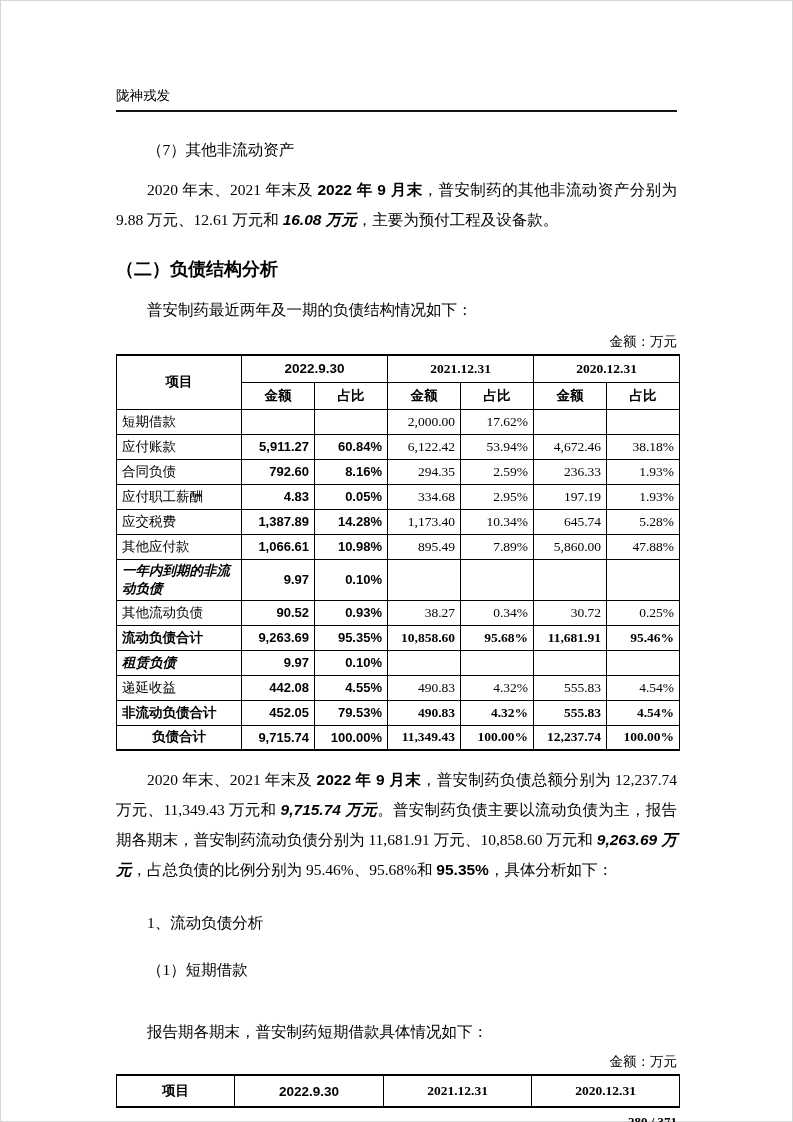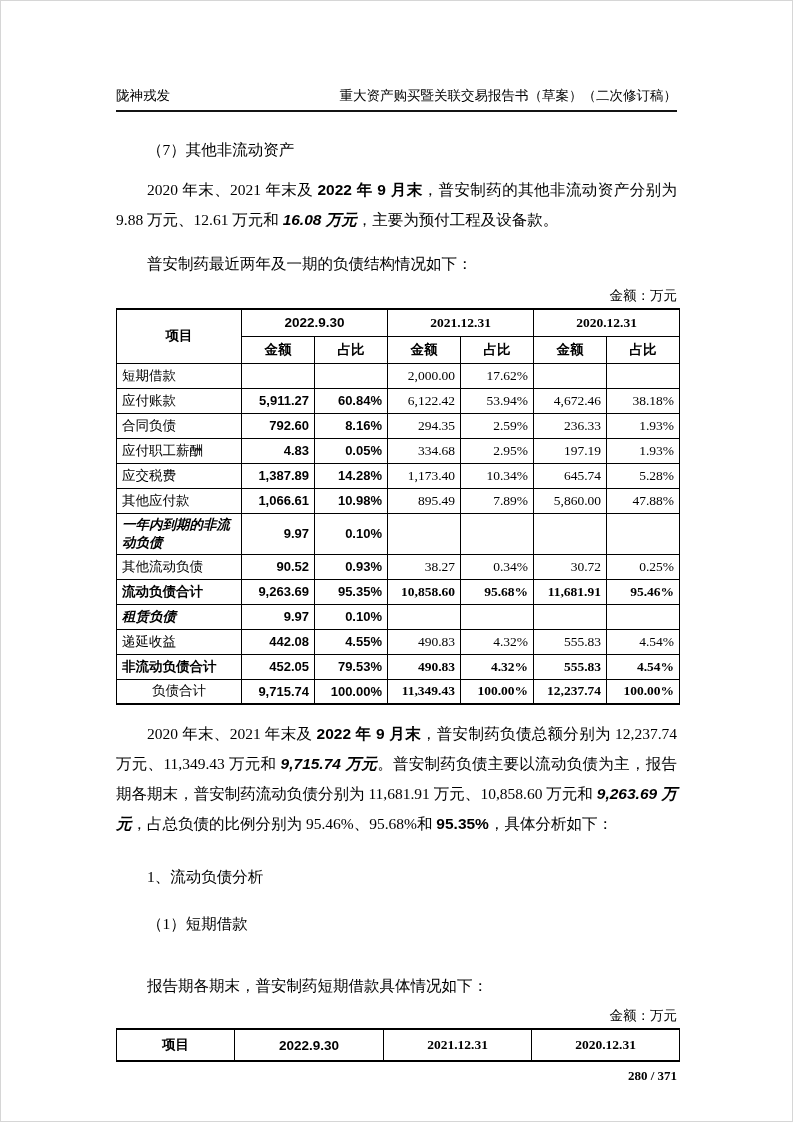--- a/index.html
+++ b/index.html
@@ -52,46 +52,46 @@
   thead td {
     text-align: center; font-weight: bold;
     font-family: "Liberation Sans", "DejaVu Sans", sans-serif;
     height: 27px; font-size: 13.5px;
   }
   thead td.per-serif { font-family: "Liberation Serif", "DejaVu Serif", serif; }
   tbody td { height: 25px; }
   td.lbl { text-align: left; }
   td.lbl.bold { font-weight: bold; font-family: "Liberation Sans", "DejaVu Sans", sans-serif; }
   td.lbl.bold-italic { font-weight: bold; font-style: italic; font-family: "Liberation Sans", "DejaVu Sans", sans-serif; }
-  td.lbl.bold-center { font-weight: normal; text-align: center; font-family: "Liberation Sans", "DejaVu Sans", sans-serif; }
+  td.lbl.bold-center { font-weight: bold; text-align: center; font-family: "Liberation Sans", "DejaVu Sans", sans-serif; }
   td.num { text-align: right; }
   td.num.cur { font-weight: bold; font-family: "Liberation Sans", "DejaVu Sans", sans-serif; font-size: 13px; }
   td.num.boldv { font-weight: bold; }
 
   .tbl2 td { height: 32px; text-align: center; font-weight: bold;
              font-family: "Liberation Sans", "DejaVu Sans", sans-serif; }
   .tbl2 td.per-serif { font-family: "Liberation Serif", "DejaVu Serif", serif; }
 
   .ftr { margin-top: 6px; text-align: right; font-weight: bold; font-size: 13px; }
 </style>
 </head>
 <body>
 
 <div class="page">
   <div class="content">
 
     <div class="hdr">
       <span>陇神戎发</span>
-      <span>重大资产购买暨关联交易报告书（草案）（二次修订稿）</span>
     </div>
 
     <div class="sec-title">（7）其他非流动资产</div>
 
     <p class="para"><span>2020 年末、2021 年末及 </span><span class="b-hei">2022 年 9 月末</span><span>，普安制药的其他非流动资产分别为 9.88 万元、12.61 万元和 </span><span class="b-ital">16.08 万元</span><span>，主要为预付工程及设备款。</span></p>
 
+    <div class="h2">（二）负债结构分析</div>
 
     <p class="para">普安制药最近两年及一期的负债结构情况如下：</p>
 
     <div class="unit">金额：万元</div>
 
     <table class="tbl">
       <colgroup>
         <col style="width:125px">
         <col style="width:73px">
           <col style="width:73px">

